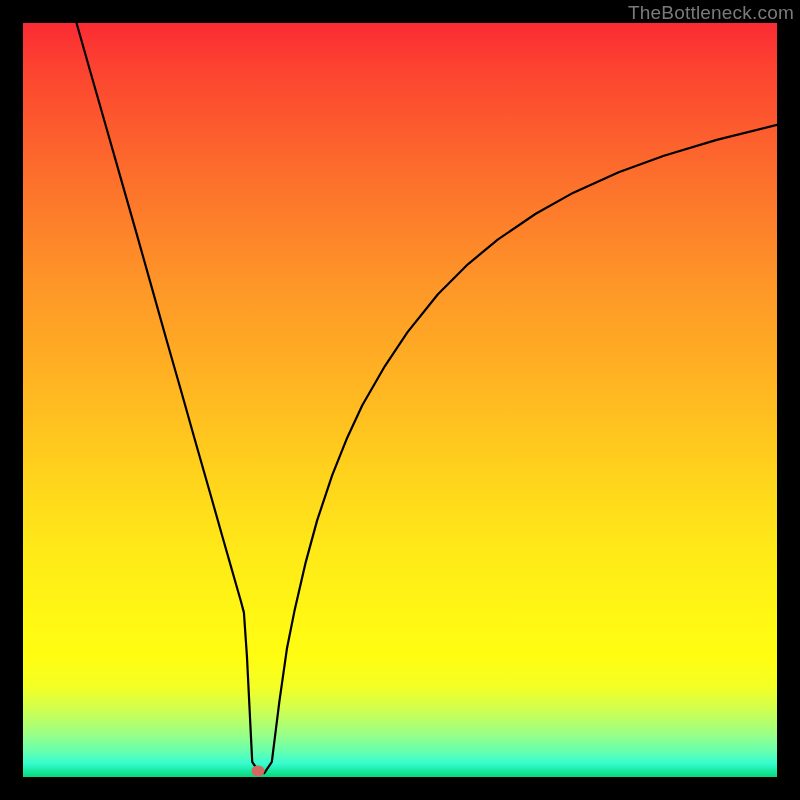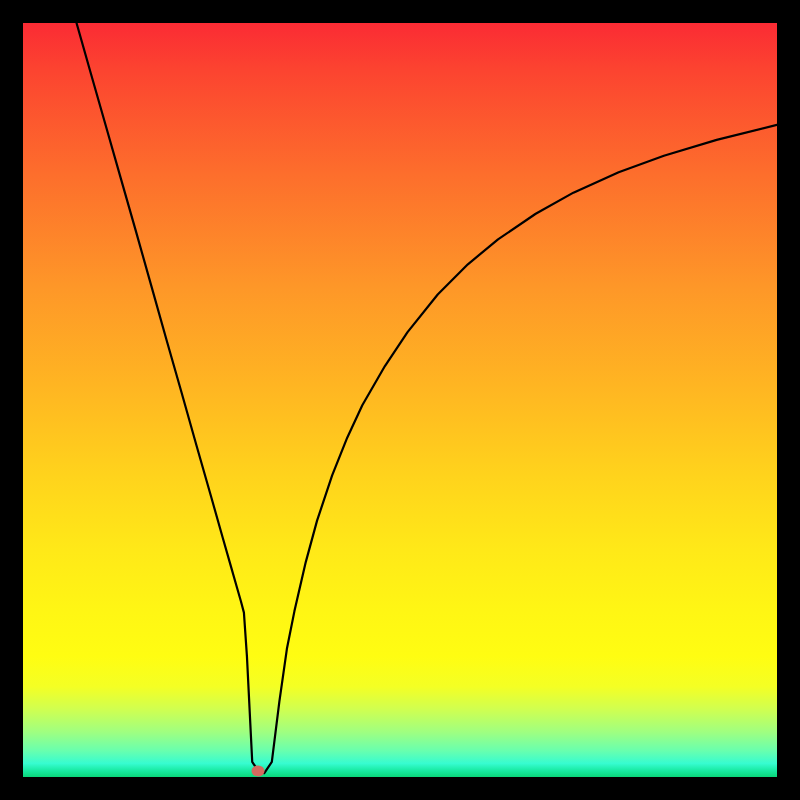--- a/index.html
+++ b/index.html
@@ -74,13 +74,14 @@
 </head>
 <body>
 
 <div class="frame">
   <div class="plot">
     <svg class="curve" viewBox="0 0 754 754">
       <path id="curve-path" fill="none" stroke="#000" stroke-width="2.2" stroke-linejoin="round" stroke-linecap="round" d="M53.53 0.00 L67.86 50.52 L82.94 103.30 L98.02 156.08 L113.10 208.86 L128.18 262.39 L143.26 315.93 L158.34 368.71 L173.42 422.24 L188.50 475.02 L199.81 514.98 L207.35 541.37 L213.38 562.48 L217.91 578.32 L220.92 589.63 L223.94 633.36 L229.22 738.92 L235.25 747.97 L241.28 750.23 L248.82 738.92 L256.36 678.60 L263.90 625.82 L271.44 588.12 L282.75 539.11 L294.06 497.64 L309.14 452.40 L324.22 414.70 L339.30 382.28 L361.92 343.07 L384.54 309.14 L414.70 271.44 L444.86 241.28 L475.02 216.40 L512.72 190.76 L550.42 169.65 L595.66 149.29 L640.90 132.70 L693.68 116.87 L754.00 101.79"></path>
     </svg>
     <div id="marker" class="dot" style="left: 235.248px; top: 747.968px;"></div>
   </div>
+  <div class="attribution">TheBottleneck.com</div>
 </div>
 
 </body></html>

